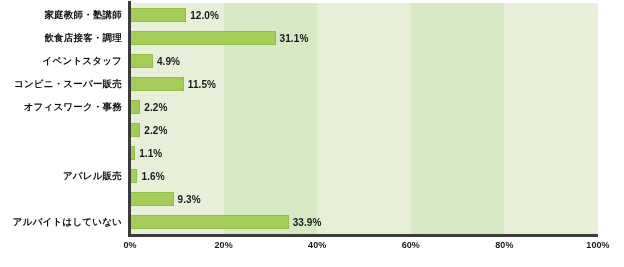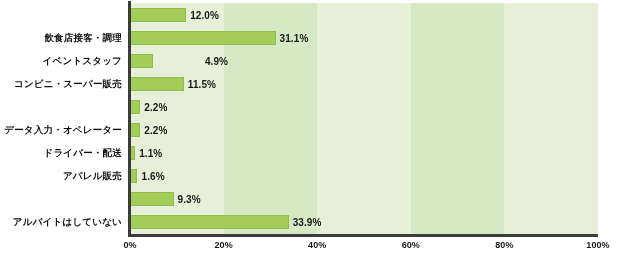--- a/index.html
+++ b/index.html
@@ -116,44 +116,44 @@
     white-space: nowrap;
     letter-spacing: 0.1px;
   }
 </style>
 </head>
 <body>
 
 <div id="chart-root">
 
   <div id="category-axis">
+      <div class="cat-label" style="top: 5.55px;">家庭教師・塾講師</div>
       <div class="cat-label" style="top: 28.65px;">飲食店接客・調理</div>
       <div class="cat-label" style="top: 51.75px;">イベントスタッフ</div>
       <div class="cat-label" style="top: 74.85px;">コンビニ・スーパー販売</div>
-      <div class="cat-label" style="top: 121.05px;">データ入力・オペレーター</div>
-      <div class="cat-label" style="top: 144.15px;">ドライバー・配送</div>
+      <div class="cat-label" style="top: 97.95px;">オフィスワーク・事務</div>
       <div class="cat-label" style="top: 167.25px;">アパレル販売</div>
       <div class="cat-label" style="top: 213.45px;">アルバイトはしていない</div>
     </div>
 
   <div id="plot-area">
     <div id="bands-layer">
         <div class="band band-a" style="left: 0px; width: 93.6px;"></div>
         <div class="band band-b" style="left: 93.6px; width: 93.6px;"></div>
         <div class="band band-a" style="left: 187.2px; width: 93.6px;"></div>
         <div class="band band-b" style="left: 280.8px; width: 93.6px;"></div>
         <div class="band band-a" style="left: 374.4px; width: 93.6px;"></div>
       </div>
     <div id="bars-layer">
         <div class="bar" style="top: 4.55px; width: 56.16px;"></div>
         <div class="bar-value" style="left: 60.16px; top: 7.55px;">12.0%</div>
         <div class="bar" style="top: 27.65px; width: 145.548px;"></div>
         <div class="bar-value" style="left: 149.548px; top: 30.65px;">31.1%</div>
         <div class="bar" style="top: 50.75px; width: 22.932px;"></div>
-        <div class="bar-value" style="left: 26.932px; top: 53.75px; margin-left: 48px;">4.9%</div>
+        <div class="bar-value" style="left: 26.932px; top: 53.75px;">4.9%</div>
         <div class="bar" style="top: 73.85px; width: 53.82px;"></div>
         <div class="bar-value" style="left: 57.82px; top: 76.85px;">11.5%</div>
         <div class="bar" style="top: 96.95px; width: 10.296px;"></div>
         <div class="bar-value" style="left: 14.296px; top: 99.95px;">2.2%</div>
         <div class="bar" style="top: 120.05px; width: 10.296px;"></div>
         <div class="bar-value" style="left: 14.296px; top: 123.05px;">2.2%</div>
         <div class="bar" style="top: 143.15px; width: 5.148px;"></div>
         <div class="bar-value" style="left: 9.148px; top: 146.15px;">1.1%</div>
         <div class="bar" style="top: 166.25px; width: 7.488px;"></div>
         <div class="bar-value" style="left: 11.488px; top: 169.25px;">1.6%</div>

